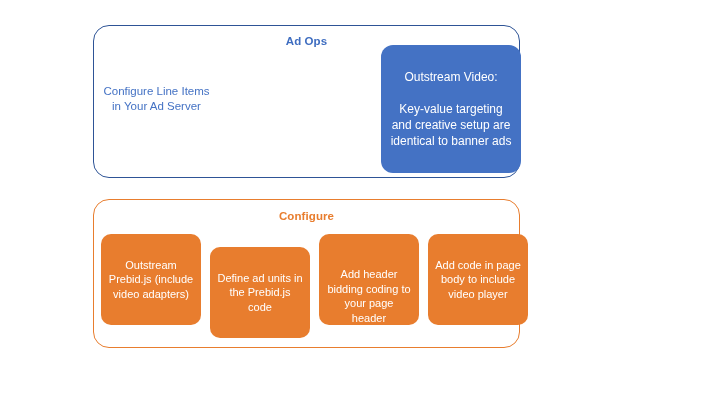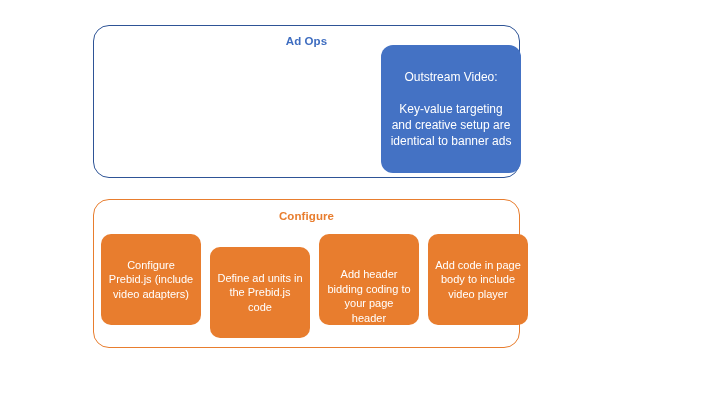--- a/index.html
+++ b/index.html
@@ -140,35 +140,38 @@
 </style>
 </head>
 <body>
 
 <div class="canvas">
 
   <div class="group group-adops">
     <div class="group-title blue">Ad Ops</div>
   </div>
 
+  <div class="plain-text plain-configure">
+    <span>Configure Line Items in Your Ad Server</span>
+  </div>
 
 
   <div class="box box-blue box-outstream">
     <span class="box-text">Outstream Video:
 
 Key-value targeting and creative setup are identical to banner ads</span>
   </div>
 
   <div class="group group-devs">
     <div class="group-title orange">Configure</div>
   </div>
 
   <div class="dev-row">
     <div class="box box-orange dev-0">
-      <span class="box-text">Configure Prebid.js (include video adapters)</span>
+      <span class="box-text">Outstream Prebid.js (include video adapters)</span>
     </div>
 
     <div class="box box-orange dev-1">
       <span class="box-text">Define ad units in the Prebid.js code</span>
     </div>
 
     <div class="box box-orange dev-2">
       <span class="box-text">Add header bidding coding to your page header</span>
     </div>
 

